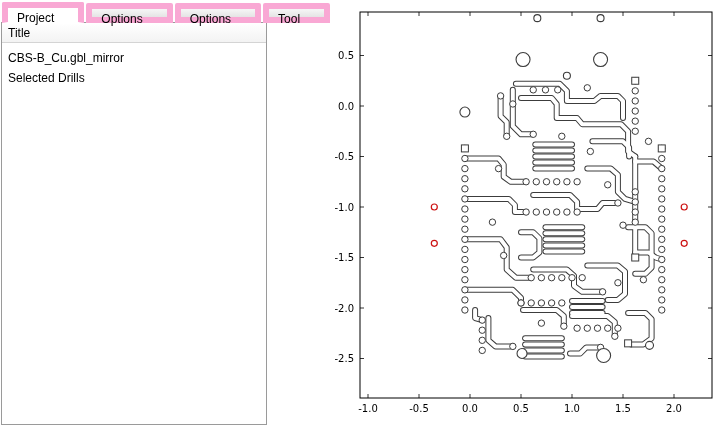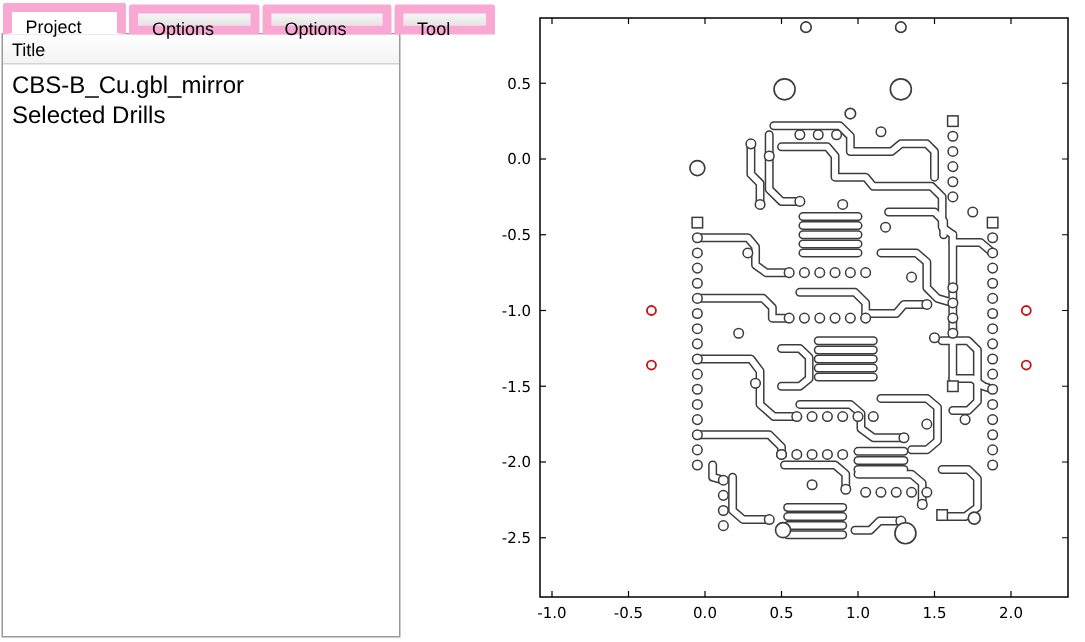--- a/index.html
+++ b/index.html
@@ -29,21 +29,21 @@
   .panel-frame {
     position:absolute; left:1px; top:22px; width:266px; height:403px;
     border:1px solid #9a9a9a; background:#ffffff;
   }
   .list-header {
     height:20px; line-height:20px; padding-left:6px; font-size:12px;
     background:linear-gradient(#ffffff,#f3f3f3);
     border-bottom:1px solid #d4d4d4;
   }
   .project-list { padding-top:5px; }
-  .list-item { height:20px; line-height:20px; padding-left:6px; font-size:16px; cursor:default; }
+  .list-item { height:20px; line-height:20px; padding-left:6px; font-size:12px; cursor:default; }
 
   
   .plot-area { position:absolute; right:0; top:0; width:390px; height:428px; background:#ffffff; }
   svg { font-family:"DejaVu Sans", sans-serif; }
 </style>
 </head>
 <body>
 
 <div class="app">
 

